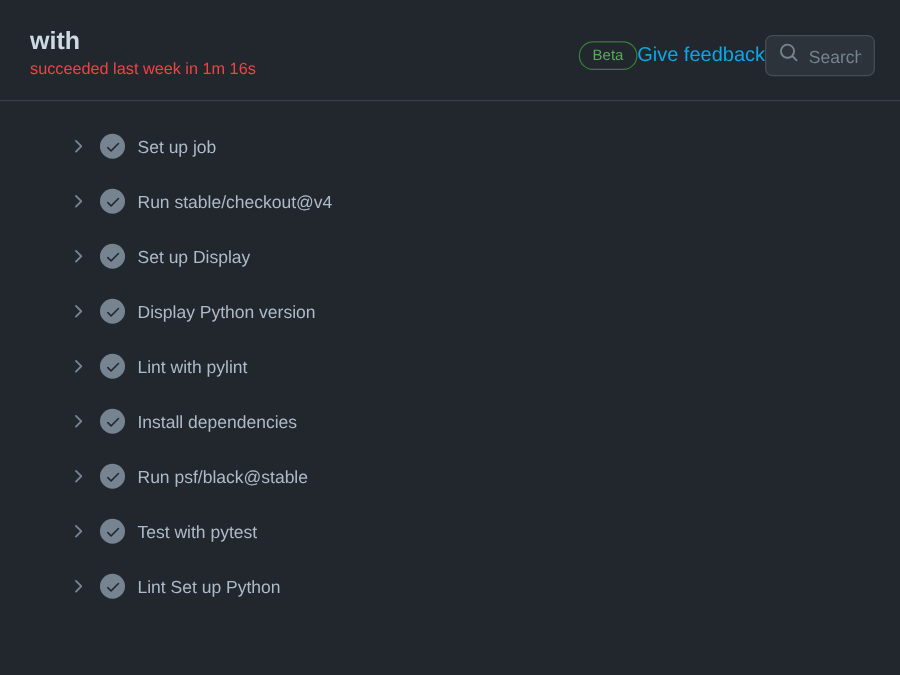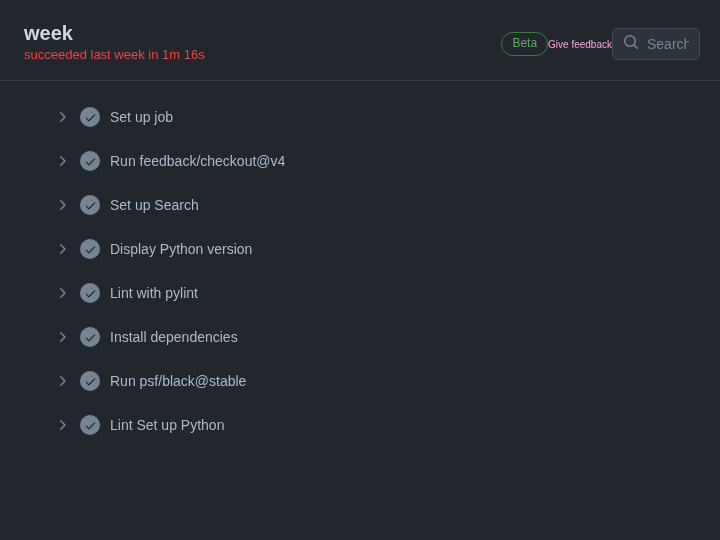--- a/index.html
+++ b/index.html
@@ -36,22 +36,22 @@
     }
     .badge {
       border: 1px solid #347d39;
       color: #57ab5a;
       font-size: 12px;
       padding: 1px 10px;
       border-radius: 20px;
       line-height: 1.6;
     }
     .feedback-link {
-      color: #f9a8d4;
-      font-size: 10px;
+      color: #0ea5e9;
+      font-size: 16px;
       cursor: pointer;
     }
     .search-box {
       display: flex;
       align-items: center;
       background: #2d333b;
       border: 1px solid #444c56;
       border-radius: 6px;
       padding: 5px 10px;
       gap: 8px;
@@ -94,21 +94,21 @@
     .step-label {
       color: #adbac7;
       font-size: 14px;
     }
   </style>
 </head>
 <body>
 
 <div class="header">
   <div class="header-left">
-    <div class="title">week</div>
+    <div class="title">with</div>
     <div class="subtitle">succeeded last week in 1m 16s</div>
   </div>
   <div class="header-right">
     <span class="badge">Beta</span>
     <span class="feedback-link">Give feedback</span>
     <div class="search-box">
       <span>
         <svg width="16" height="16" viewBox="0 0 16 16" fill="#768390">
             <path d="M10.68 11.74a6 6 0 0 1-7.922-8.982 6 6 0 0 1 8.982 7.922l3.04 3.04a.749.749 0 0 1-.326 1.275.749.749 0 0 1-.734-.215ZM11.5 7a4.499 4.499 0 1 0-8.997 0A4.499 4.499 0 0 0 11.5 7Z"></path>
           </svg>
@@ -136,34 +136,34 @@
     <span class="chevron">
         <svg width="16" height="16" viewBox="0 0 16 16" fill="currentColor">
           <path d="M6.22 3.22a.75.75 0 0 1 1.06 0l4.25 4.25a.75.75 0 0 1 0 1.06l-4.25 4.25a.751.751 0 0 1-1.042-.018.751.751 0 0 1-.018-1.042L9.94 8 6.22 4.28a.75.75 0 0 1 0-1.06Z"></path>
         </svg>
       </span>
     <span class="check-badge">
         <svg width="13" height="13" viewBox="0 0 16 16" fill="#22272e">
           <path d="M13.78 4.22a.75.75 0 0 1 0 1.06l-7.25 7.25a.75.75 0 0 1-1.06 0L2.22 9.28a.751.751 0 0 1 .018-1.042.751.751 0 0 1 1.042-.018L6 10.94l6.72-6.72a.75.75 0 0 1 1.06 0Z"></path>
         </svg>
       </span>
-    <span class="step-label">Run feedback/checkout@v4</span>
-  </div>
-  <div class="step">
-    <span class="chevron">
-        <svg width="16" height="16" viewBox="0 0 16 16" fill="currentColor">
-          <path d="M6.22 3.22a.75.75 0 0 1 1.06 0l4.25 4.25a.75.75 0 0 1 0 1.06l-4.25 4.25a.751.751 0 0 1-1.042-.018.751.751 0 0 1-.018-1.042L9.94 8 6.22 4.28a.75.75 0 0 1 0-1.06Z"></path>
-        </svg>
-      </span>
-    <span class="check-badge">
-        <svg width="13" height="13" viewBox="0 0 16 16" fill="#22272e">
-          <path d="M13.78 4.22a.75.75 0 0 1 0 1.06l-7.25 7.25a.75.75 0 0 1-1.06 0L2.22 9.28a.751.751 0 0 1 .018-1.042.751.751 0 0 1 1.042-.018L6 10.94l6.72-6.72a.75.75 0 0 1 1.06 0Z"></path>
-        </svg>
-      </span>
-    <span class="step-label">Set up Search</span>
+    <span class="step-label">Run stable/checkout@v4</span>
+  </div>
+  <div class="step">
+    <span class="chevron">
+        <svg width="16" height="16" viewBox="0 0 16 16" fill="currentColor">
+          <path d="M6.22 3.22a.75.75 0 0 1 1.06 0l4.25 4.25a.75.75 0 0 1 0 1.06l-4.25 4.25a.751.751 0 0 1-1.042-.018.751.751 0 0 1-.018-1.042L9.94 8 6.22 4.28a.75.75 0 0 1 0-1.06Z"></path>
+        </svg>
+      </span>
+    <span class="check-badge">
+        <svg width="13" height="13" viewBox="0 0 16 16" fill="#22272e">
+          <path d="M13.78 4.22a.75.75 0 0 1 0 1.06l-7.25 7.25a.75.75 0 0 1-1.06 0L2.22 9.28a.751.751 0 0 1 .018-1.042.751.751 0 0 1 1.042-.018L6 10.94l6.72-6.72a.75.75 0 0 1 1.06 0Z"></path>
+        </svg>
+      </span>
+    <span class="step-label">Set up Display</span>
   </div>
   <div class="step">
     <span class="chevron">
         <svg width="16" height="16" viewBox="0 0 16 16" fill="currentColor">
           <path d="M6.22 3.22a.75.75 0 0 1 1.06 0l4.25 4.25a.75.75 0 0 1 0 1.06l-4.25 4.25a.751.751 0 0 1-1.042-.018.751.751 0 0 1-.018-1.042L9.94 8 6.22 4.28a.75.75 0 0 1 0-1.06Z"></path>
         </svg>
       </span>
     <span class="check-badge">
         <svg width="13" height="13" viewBox="0 0 16 16" fill="#22272e">
           <path d="M13.78 4.22a.75.75 0 0 1 0 1.06l-7.25 7.25a.75.75 0 0 1-1.06 0L2.22 9.28a.751.751 0 0 1 .018-1.042.751.751 0 0 1 1.042-.018L6 10.94l6.72-6.72a.75.75 0 0 1 1.06 0Z"></path>
@@ -202,20 +202,33 @@
         <svg width="16" height="16" viewBox="0 0 16 16" fill="currentColor">
           <path d="M6.22 3.22a.75.75 0 0 1 1.06 0l4.25 4.25a.75.75 0 0 1 0 1.06l-4.25 4.25a.751.751 0 0 1-1.042-.018.751.751 0 0 1-.018-1.042L9.94 8 6.22 4.28a.75.75 0 0 1 0-1.06Z"></path>
         </svg>
       </span>
     <span class="check-badge">
         <svg width="13" height="13" viewBox="0 0 16 16" fill="#22272e">
           <path d="M13.78 4.22a.75.75 0 0 1 0 1.06l-7.25 7.25a.75.75 0 0 1-1.06 0L2.22 9.28a.751.751 0 0 1 .018-1.042.751.751 0 0 1 1.042-.018L6 10.94l6.72-6.72a.75.75 0 0 1 1.06 0Z"></path>
         </svg>
       </span>
     <span class="step-label">Run psf/black@stable</span>
+  </div>
+  <div class="step">
+    <span class="chevron">
+        <svg width="16" height="16" viewBox="0 0 16 16" fill="currentColor">
+          <path d="M6.22 3.22a.75.75 0 0 1 1.06 0l4.25 4.25a.75.75 0 0 1 0 1.06l-4.25 4.25a.751.751 0 0 1-1.042-.018.751.751 0 0 1-.018-1.042L9.94 8 6.22 4.28a.75.75 0 0 1 0-1.06Z"></path>
+        </svg>
+      </span>
+    <span class="check-badge">
+        <svg width="13" height="13" viewBox="0 0 16 16" fill="#22272e">
+          <path d="M13.78 4.22a.75.75 0 0 1 0 1.06l-7.25 7.25a.75.75 0 0 1-1.06 0L2.22 9.28a.751.751 0 0 1 .018-1.042.751.751 0 0 1 1.042-.018L6 10.94l6.72-6.72a.75.75 0 0 1 1.06 0Z"></path>
+        </svg>
+      </span>
+    <span class="step-label">Test with pytest</span>
   </div>
   <div class="step">
     <span class="chevron">
         <svg width="16" height="16" viewBox="0 0 16 16" fill="currentColor">
           <path d="M6.22 3.22a.75.75 0 0 1 1.06 0l4.25 4.25a.75.75 0 0 1 0 1.06l-4.25 4.25a.751.751 0 0 1-1.042-.018.751.751 0 0 1-.018-1.042L9.94 8 6.22 4.28a.75.75 0 0 1 0-1.06Z"></path>
         </svg>
       </span>
     <span class="check-badge">
         <svg width="13" height="13" viewBox="0 0 16 16" fill="#22272e">
           <path d="M13.78 4.22a.75.75 0 0 1 0 1.06l-7.25 7.25a.75.75 0 0 1-1.06 0L2.22 9.28a.751.751 0 0 1 .018-1.042.751.751 0 0 1 1.042-.018L6 10.94l6.72-6.72a.75.75 0 0 1 1.06 0Z"></path>

